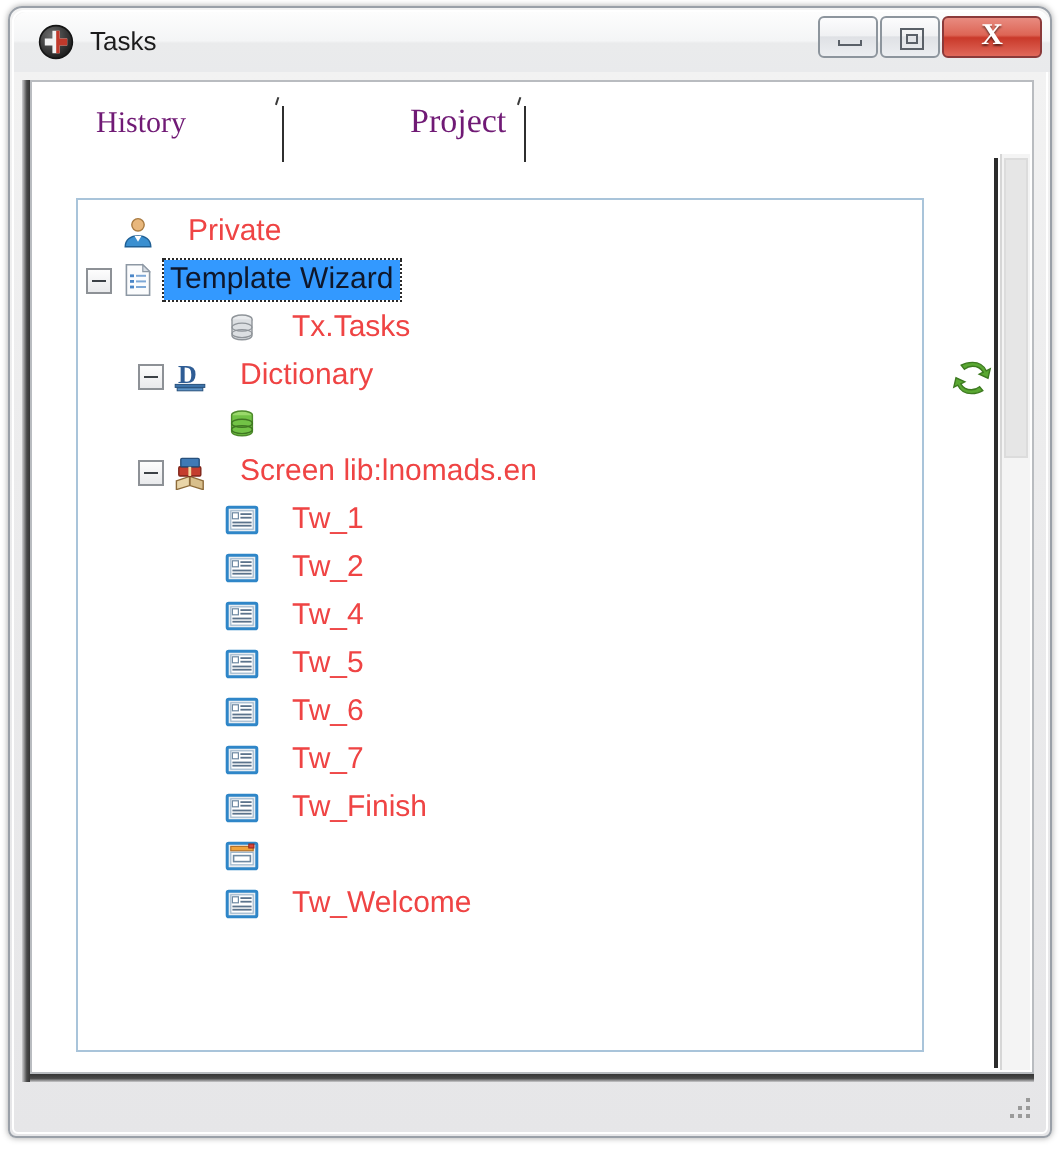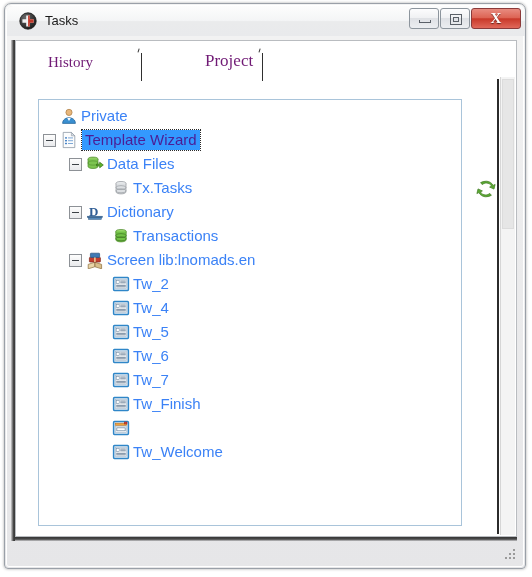--- a/index.html
+++ b/index.html
@@ -208,27 +208,27 @@
     position: absolute;
     left: 2px; top: 5px;
     width: 7px; height: 1px;
     background: #3c4146;
   }
   .node .twisty.hidden {
     visibility: hidden;
   }
   .node .label {
     font-size: 15px;
-    color: #3b82f6;
-    margin-left: 3px;
+    color: #ef4444;
+    margin-left: 16px;
     line-height: 18px;
   }
   .node .label.selected {
     background: #3399ff;
-    color: #4c1d95;
+    color: #0f172a;
     outline: 1px dotted #2a2a2a;
     padding: 1px 3px;
     margin-left: 4px;
   }
 
   
   .ind {
     flex: 0 0 auto;
   }
 
@@ -384,31 +384,20 @@
                 </g>
                 <g fill="#7ea8d6">
                   <rect x="8" y="6.4" width="5" height="1"></rect>
                   <rect x="8" y="9.2" width="5" height="1"></rect>
                   <rect x="8" y="12" width="5" height="1"></rect>
                 </g>
               </svg></span>
             <span class="label selected">Template Wizard</span>
           </div>
           <div class="node">
-            <span class="ind" style="width: 26px;"></span>
-            <span class="twisty"></span>
-            <span class="ico"><svg width="18" height="18" viewBox="0 0 18 18">
-                <ellipse cx="7" cy="4.2" rx="5" ry="2.1" fill="#8fce63" stroke="#4d8a2b" stroke-width="0.7"></ellipse>
-                <path d="M2 4.2v7.2c0 1.2 2.2 2.1 5 2.1s5-0.9 5-2.1V4.2" fill="#7cc450" stroke="#4d8a2b" stroke-width="0.7"></path>
-                <ellipse cx="7" cy="8" rx="5" ry="2.1" fill="none" stroke="#4d8a2b" stroke-width="0.6"></ellipse>
-                <path d="M10.5 9.2h3.2V7.2l3.6 2.8-3.6 2.8v-2.0h-3.2z" fill="#5fb52c" stroke="#2f6b12" stroke-width="0.7"></path>
-              </svg></span>
-            <span class="label">Data Files</span>
-          </div>
-          <div class="node">
             <span class="ind" style="width: 52px;"></span>
             <span class="twisty hidden"></span>
             <span class="ico"><svg width="18" height="18" viewBox="0 0 18 18">
                 <ellipse cx="9" cy="4.6" rx="5" ry="2.1" fill="#e9ebed" stroke="#8f9499" stroke-width="0.7"></ellipse>
                 <path d="M4 4.6v8.2c0 1.2 2.2 2.1 5 2.1s5-0.9 5-2.1V4.6" fill="#dcdfe2" stroke="#8f9499" stroke-width="0.7"></path>
                 <ellipse cx="9" cy="8.6" rx="5" ry="2.0" fill="none" stroke="#8f9499" stroke-width="0.6"></ellipse>
                 <ellipse cx="9" cy="11.8" rx="5" ry="2.0" fill="none" stroke="#8f9499" stroke-width="0.6"></ellipse>
               </svg></span>
             <span class="label">Tx.Tasks</span>
           </div>
@@ -424,33 +413,49 @@
           </div>
           <div class="node">
             <span class="ind" style="width: 52px;"></span>
             <span class="twisty hidden"></span>
             <span class="ico"><svg width="18" height="18" viewBox="0 0 18 18">
                 <ellipse cx="9" cy="4.6" rx="5.2" ry="2.1" fill="#9ad96b" stroke="#4d8a2b" stroke-width="0.7"></ellipse>
                 <path d="M3.8 4.6v8.2c0 1.2 2.3 2.1 5.2 2.1s5.2-0.9 5.2-2.1V4.6" fill="#72c246" stroke="#4d8a2b" stroke-width="0.7"></path>
                 <ellipse cx="9" cy="8.6" rx="5.2" ry="2.0" fill="none" stroke="#3f7722" stroke-width="0.7"></ellipse>
                 <ellipse cx="9" cy="11.8" rx="5.2" ry="2.0" fill="none" stroke="#3f7722" stroke-width="0.7"></ellipse>
               </svg></span>
-            <span class="label">Transactions</span>
           </div>
           <div class="node">
             <span class="ind" style="width: 26px;"></span>
             <span class="twisty"></span>
             <span class="ico"><svg width="18" height="18" viewBox="0 0 18 18">
                 <path d="M2.2 13.4l6.6-2.2v4.6l-6.6 2.0z" fill="#e9d5a8" stroke="#8d6b3a" stroke-width="0.7"></path>
                 <path d="M15.6 13.4l-6.6-2.2v4.6l6.6 2.0z" fill="#d8bf8c" stroke="#8d6b3a" stroke-width="0.7"></path>
                 <rect x="3.4" y="6.4" width="11" height="4.6" rx="0.6" fill="#c43d2e" stroke="#7e2418" stroke-width="0.7"></rect>
                 <rect x="4.4" y="2.2" width="9.2" height="4.2" rx="0.6" fill="#3f7ab5" stroke="#27507c" stroke-width="0.7"></rect>
                 <rect x="8.2" y="6.4" width="1.4" height="4.6" fill="#f2d9a0"></rect>
               </svg></span>
             <span class="label">Screen lib:lnomads.en</span>
+          </div>
+          <div class="node">
+            <span class="ind" style="width: 52px;"></span>
+            <span class="twisty hidden"></span>
+            <span class="ico"><svg width="18" height="18" viewBox="0 0 18 18">
+                <rect x="1.6" y="2.6" width="14.8" height="12.8" rx="0.8" fill="#e8edf2" stroke="#2f86c8" stroke-width="1.5"></rect>
+                <rect x="3.4" y="4.4" width="11.2" height="9.2" fill="#ffffff" stroke="#9fb7cc" stroke-width="0.6"></rect>
+                <rect x="4.2" y="5.4" width="3.0" height="3.0" fill="#ffffff" stroke="#6f8aa3" stroke-width="0.6"></rect>
+                <g fill="#5b7governo"></g>
+                <g fill="#5b738c">
+                  <rect x="8.2" y="5.6" width="5.6" height="0.9"></rect>
+                  <rect x="8.2" y="7.4" width="5.6" height="0.9"></rect>
+                  <rect x="4.2" y="9.8" width="9.6" height="0.9"></rect>
+                  <rect x="4.2" y="11.4" width="9.6" height="0.9"></rect>
+                </g>
+              </svg></span>
+            <span class="label">Tw_1</span>
           </div>
           <div class="node">
             <span class="ind" style="width: 52px;"></span>
             <span class="twisty hidden"></span>
             <span class="ico"><svg width="18" height="18" viewBox="0 0 18 18">
                 <rect x="1.6" y="2.6" width="14.8" height="12.8" rx="0.8" fill="#e8edf2" stroke="#2f86c8" stroke-width="1.5"></rect>
                 <rect x="3.4" y="4.4" width="11.2" height="9.2" fill="#ffffff" stroke="#9fb7cc" stroke-width="0.6"></rect>
                 <rect x="4.2" y="5.4" width="3.0" height="3.0" fill="#ffffff" stroke="#6f8aa3" stroke-width="0.6"></rect>
                 <g fill="#5b7governo"></g>
                 <g fill="#5b738c">

